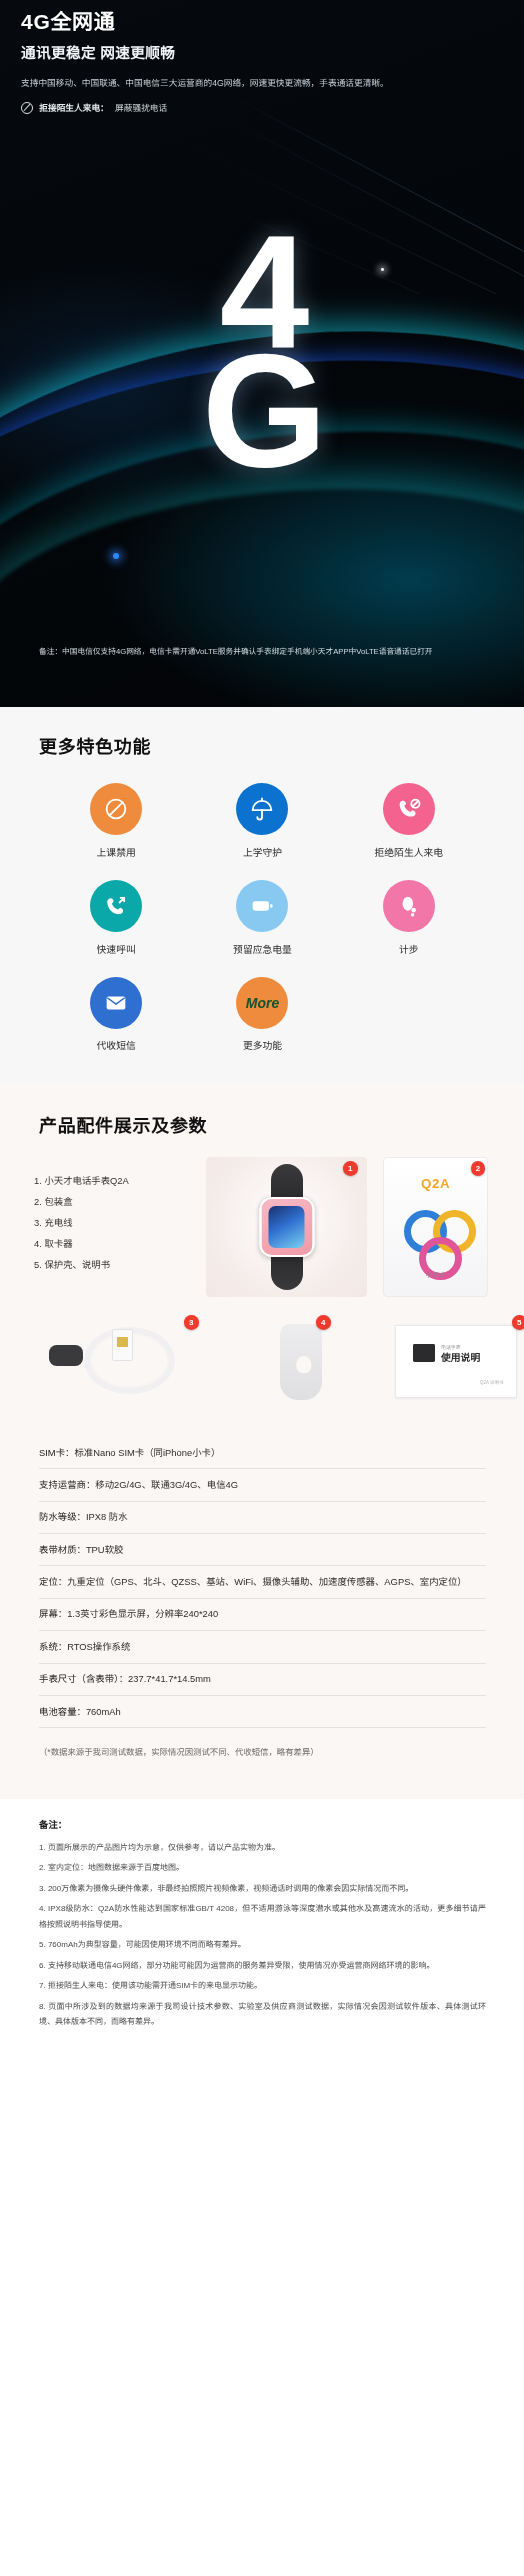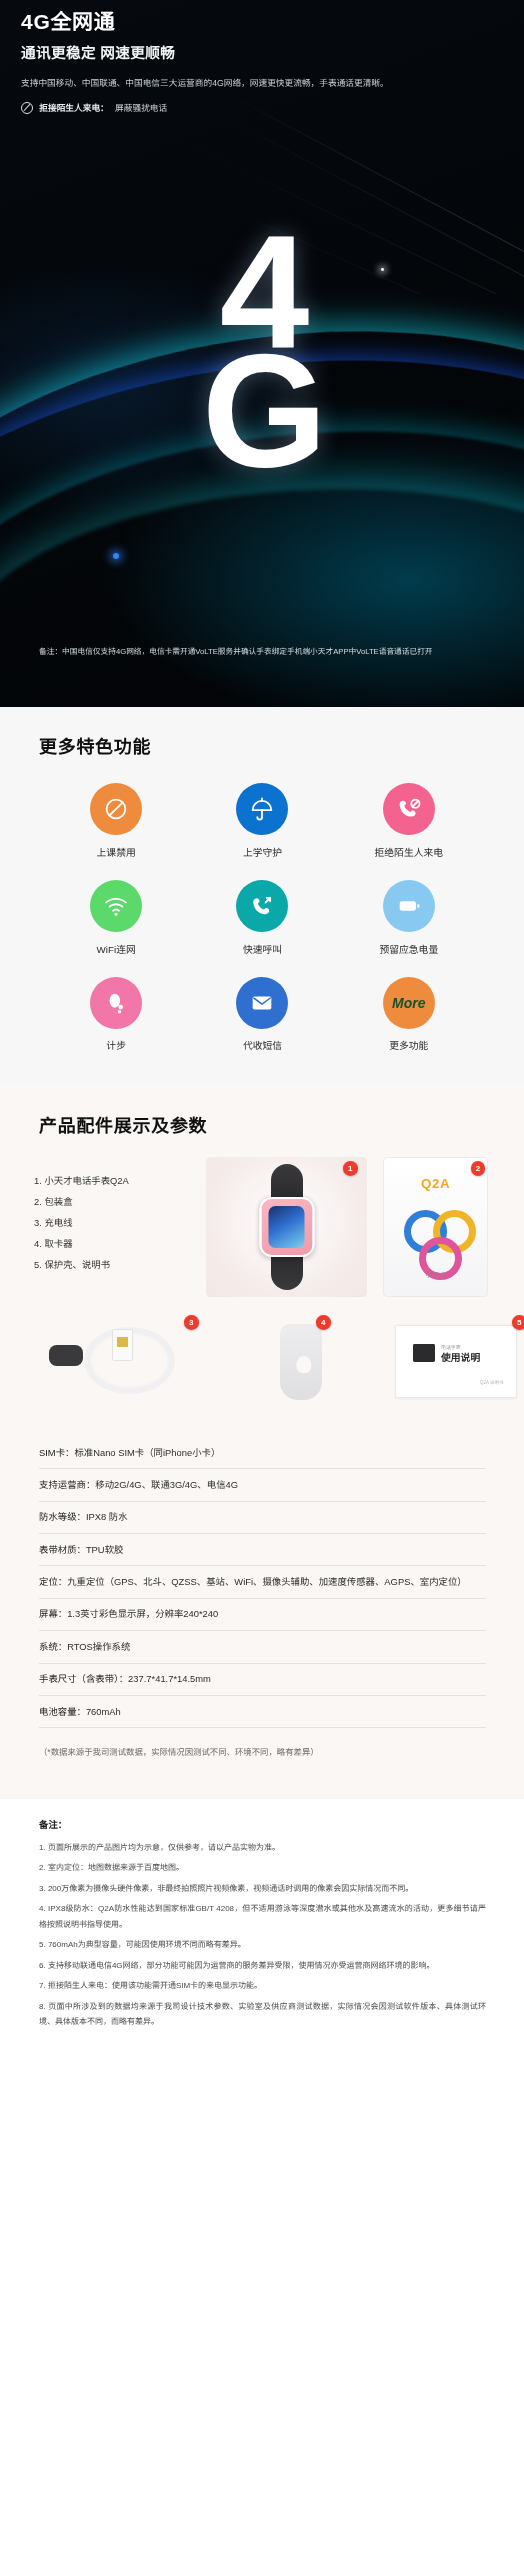--- a/index.html
+++ b/index.html
@@ -329,31 +329,20 @@
         <div class="feat-ico" style="background: rgb(244, 99, 143);">
           <svg viewBox="0 0 48 48" width="28" height="28">
             <path d="M12 10c4-1 6 1 7 5l-3 4c2 5 5 8 10 10l4-3c4 1 6 3 5 7-1 3-4 4-7 4C17 37 9 28 8 17c0-3 1-6 4-7z" fill="#fff"></path>
             <circle cx="35" cy="15" r="7" stroke="#fff" fill="none" stroke-width="3.2" stroke-linecap="round" stroke-linejoin="round"></circle>
             <line x1="30" y1="20" x2="40" y2="10" stroke="#fff" fill="none" stroke-width="3.2" stroke-linecap="round" stroke-linejoin="round"></line>
           </svg>
         </div>
         <div class="feat-label">拒绝陌生人来电</div>
       </div>
       <div class="feat-cell">
-        <div class="feat-ico" style="background: rgb(91, 217, 106);">
-          <svg viewBox="0 0 48 48" width="28" height="28">
-            <path d="M7 18a26 26 0 0 1 34 0" stroke="#fff" fill="none" stroke-width="3.2" stroke-linecap="round" stroke-linejoin="round"></path>
-            <path d="M13 25a17 17 0 0 1 22 0" stroke="#fff" fill="none" stroke-width="3.2" stroke-linecap="round" stroke-linejoin="round"></path>
-            <path d="M19 32a8 8 0 0 1 10 0" stroke="#fff" fill="none" stroke-width="3.2" stroke-linecap="round" stroke-linejoin="round"></path>
-            <circle cx="24" cy="38" r="2.6" fill="#fff"></circle>
-          </svg>
-        </div>
-        <div class="feat-label">WiFi连网</div>
-      </div>
-      <div class="feat-cell">
         <div class="feat-ico" style="background: rgb(10, 168, 168);">
           <svg viewBox="0 0 48 48" width="28" height="28">
             <path d="M13 11c4-1 6 1 7 5l-3 4c2 5 5 8 10 10l4-3c4 1 6 3 5 7-1 3-4 4-7 4C18 38 10 29 9 18c0-3 1-6 4-7z" fill="#fff"></path>
             <path d="M30 18l8-8M38 10h-6M38 10v6" stroke="#fff" fill="none" stroke-width="3.2" stroke-linecap="round" stroke-linejoin="round"></path>
           </svg>
         </div>
         <div class="feat-label">快速呼叫</div>
       </div>
       <div class="feat-cell">
         <div class="feat-ico" style="background: rgb(136, 201, 242);">
@@ -458,21 +447,21 @@
       <div class="spec-row"><span class="spec-k">SIM卡：</span><span class="spec-v">标准Nano SIM卡（同iPhone小卡）</span></div>
       <div class="spec-row"><span class="spec-k">支持运营商：</span><span class="spec-v">移动2G/4G、联通3G/4G、电信4G</span></div>
       <div class="spec-row"><span class="spec-k">防水等级：</span><span class="spec-v">IPX8 防水</span></div>
       <div class="spec-row"><span class="spec-k">表带材质：</span><span class="spec-v">TPU软胶</span></div>
       <div class="spec-row"><span class="spec-k">定位：</span><span class="spec-v">九重定位（GPS、北斗、QZSS、基站、WiFi、摄像头辅助、加速度传感器、AGPS、室内定位）</span></div>
       <div class="spec-row"><span class="spec-k">屏幕：</span><span class="spec-v">1.3英寸彩色显示屏，分辨率240*240</span></div>
       <div class="spec-row"><span class="spec-k">系统：</span><span class="spec-v">RTOS操作系统</span></div>
       <div class="spec-row"><span class="spec-k">手表尺寸（含表带）：</span><span class="spec-v">237.7*41.7*14.5mm</span></div>
       <div class="spec-row"><span class="spec-k">电池容量：</span><span class="spec-v">760mAh</span></div>
     </div>
-  <p class="spec-note">（*数据来源于我司测试数据，实际情况因测试不同、环境不同，略有差异）</p>
+  <p class="spec-note">（*数据来源于我司测试数据，实际情况因测试不同、代收短信，略有差异）</p>
   <div class="spec-spacer"></div>
 </section>
 
 <section class="remarks">
   <div class="rm-title">备注：</div>
   <div id="rm-list">
       <p class="rm-item">1. 页面所展示的产品图片均为示意，仅供参考，请以产品实物为准。</p>
       <p class="rm-item">2. 室内定位：地图数据来源于百度地图。</p>
       <p class="rm-item">3. 200万像素为摄像头硬件像素，非最终拍照照片视频像素，视频通话时调用的像素会因实际情况而不同。</p>
       <p class="rm-item">4. IPX8级防水：Q2A防水性能达到国家标准GB/T 4208，但不适用游泳等深度潜水或其他水及高速流水的活动，更多细节请严格按照说明书指导使用。</p>

